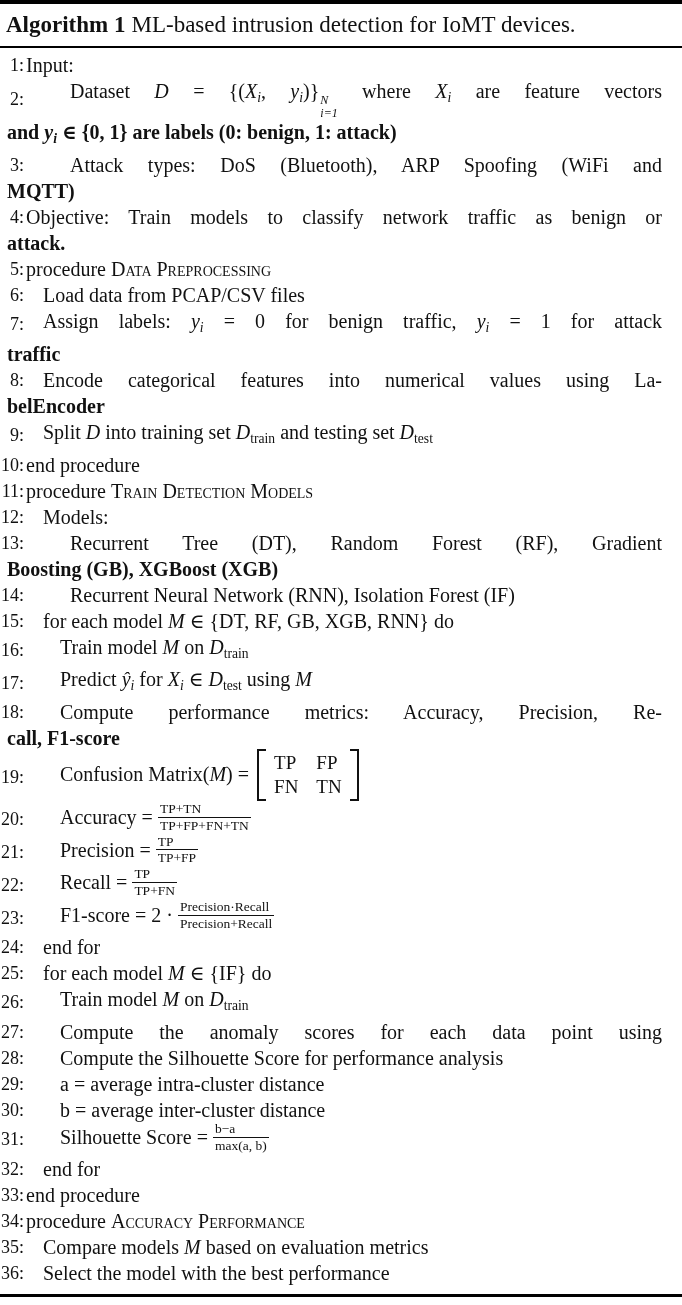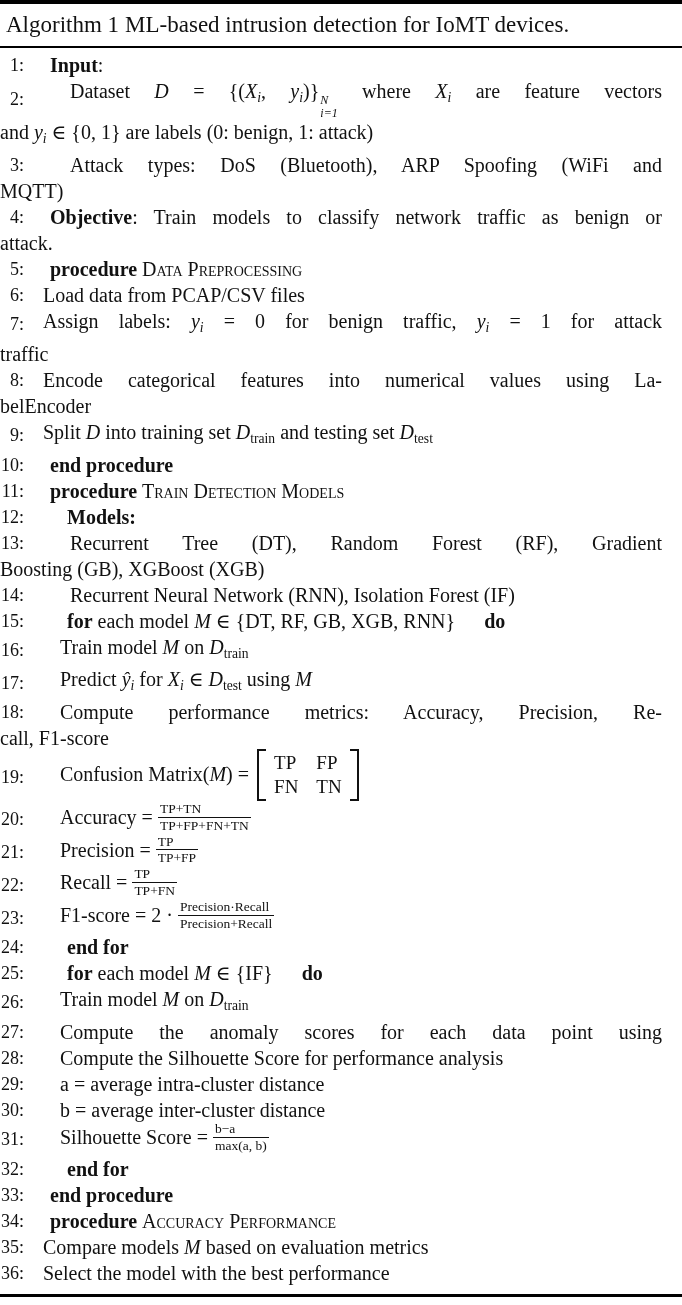--- a/index.html
+++ b/index.html
@@ -1,30 +1,30 @@
 <!DOCTYPE html>
 <html><head>
 <meta charset="utf-8">
 <style>
   html,body{margin:0;padding:0;background:#ffffff;}
   body{width:682px;font-family:"Liberation Serif","DejaVu Serif",serif;color:#111111;}
   .algo{width:682px;box-sizing:border-box;border-top:4.5px solid #000;}
   .algo-title{font-size:23px;line-height:30px;padding:6px 8px 6px 6px;border-bottom:2.5px solid #000;}
-  .algo-title .t-label{font-weight:normal;margin-right:6px;}
+  .algo-title .t-label{font-weight:bold;margin-right:6px;}
   .algo-body{padding:4px 0 8px 0;border-bottom:3px solid #000;}
   .row{display:flex;align-items:center;min-height:26px;padding-right:20px;box-sizing:border-box;}
   .num{flex:none;width:24px;text-align:right;font-size:18px;line-height:26px;}
   .content{flex:1;font-size:20px;line-height:26px;}
   .ind-n0 .content{margin-left:2px;}
   .ind-n1 .content{margin-left:19px;}
   .ind-n2 .content{margin-left:36px;}
   .ind-d  .content{margin-left:46px;}
-  .ind-c .content{}
+  .ind-c .content{margin-left:7px;font-weight:bold;}
   .j .content{text-align:justify;text-align-last:justify;}
-  .seg-b{font-weight:bold;margin-left:24px;}
+  .seg-b{font-weight:normal;}
   .seg-i{font-style:italic;}
   .seg-cal{font-style:italic;}
   .seg-sc{font-variant:small-caps;}
   .seg-sub{font-size:68%;vertical-align:-0.28em;}
   .seg-subi{font-size:68%;font-style:italic;vertical-align:-0.28em;}
   .ss{display:inline-flex;flex-direction:column;font-size:60%;line-height:1.05;font-style:italic;vertical-align:-0.5em;text-align:left;margin-left:1px;}
   .frac{display:inline-block;vertical-align:middle;text-align:left;font-size:13.5px;line-height:1.18;transform:translateY(-2px);}
   .frac .fn{display:block;padding:0 2px;}
   .frac .fd{display:block;border-top:1.4px solid #111;padding:0 2px;}
   .mat{display:inline-flex;align-items:stretch;vertical-align:middle;margin-left:3px;transform:translateY(-2px);}

